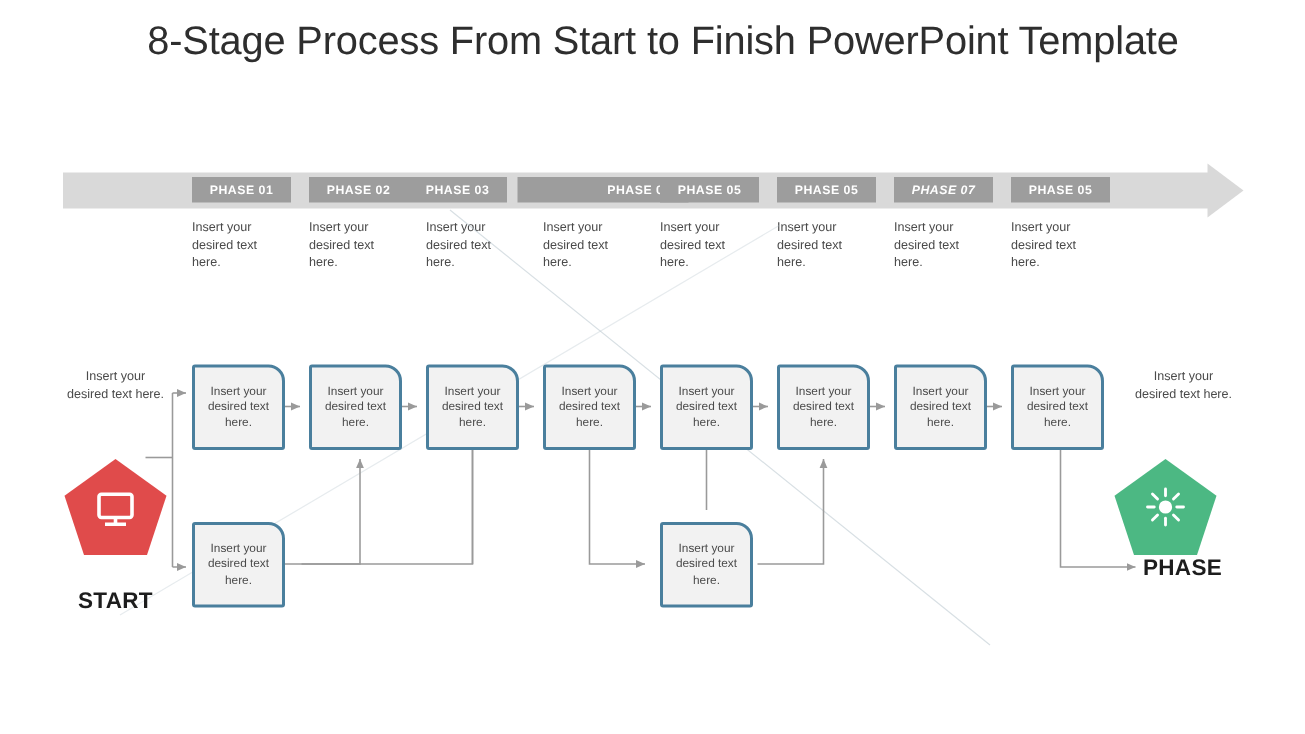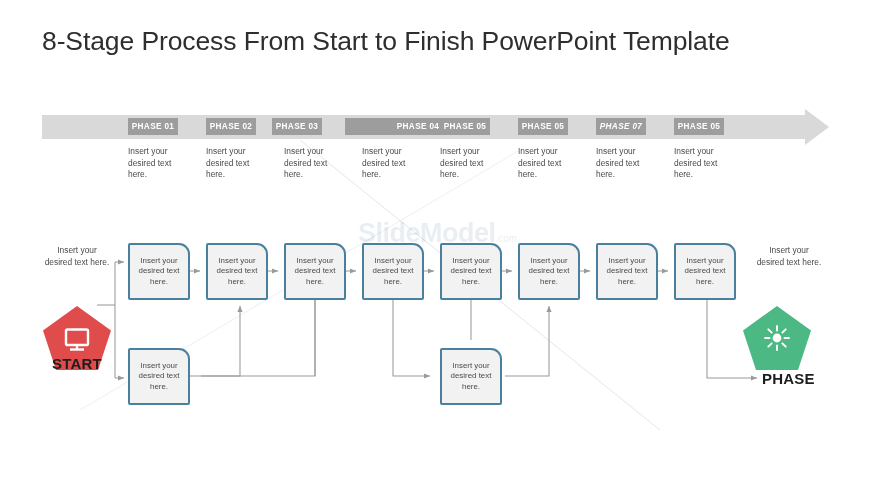--- a/index.html
+++ b/index.html
@@ -11,44 +11,45 @@
     position:relative;
     -webkit-font-smoothing:antialiased;
   }
   #slide{
     position:absolute;left:0;top:0;width:870px;height:489px;
     background:#ffffff;overflow:hidden;
   }
 
   
   #title{
-    position:absolute;left:42px;top:26px;width:800px;
+    position:absolute;left:42px;top:12px;width:800px;
     font-size:26.5px;
     font-weight:400;
     color:#2e2e2e;
     letter-spacing:-0.1px;
     white-space:nowrap;
+    text-align:center;
   }
 
   
   #banner-wrap{
     position:absolute;left:42px;top:115px;width:790px;height:24px;
   }
   #banner-body{
     position:absolute;left:0;top:0;width:764px;height:24px;
     background:#d9d9d9;
   }
   #banner-head{
     position:absolute;left:763px;top:-6px;width:0;height:0;
     border-top:18px solid transparent;
     border-bottom:18px solid transparent;
     border-left:24px solid #d9d9d9;
   }
   .phase-badge{
-    position:absolute;top:118px;height:17px;width:50px;
+    position:absolute;top:118px;height:17px;width:66px;
     background:#9d9d9d;
     color:#ffffff;
     font-size:8.2px;
     font-weight:bold;
     letter-spacing:0.35px;
     display:flex;align-items:center;justify-content:center;
   }
   .phase-note{
     position:absolute;top:146px;width:62px;
     font-size:8.4px;
@@ -131,21 +132,20 @@
   <div class="phase-note" style="left:362px;">Insert your desired text here.</div>
   <div class="phase-note" style="left:440px;">Insert your desired text here.</div>
   <div class="phase-note" style="left:518px;">Insert your desired text here.</div>
   <div class="phase-note" style="left:596px;">Insert your desired text here.</div>
   <div class="phase-note" style="left:674px;">Insert your desired text here.</div>
 
   <svg id="wm-diag">
     <line x1="300" y1="140" x2="660" y2="430" stroke="#b9c6ce" stroke-width="0.8" opacity="0.55"></line>
     <line x1="80" y1="410" x2="520" y2="150" stroke="#b9c6ce" stroke-width="0.8" opacity="0.35"></line>
   </svg>
-  <div id="wm"><span>SlideModel</span><small>.com</small></div>
 
   <svg id="wires">
     <defs>
       <marker id="ah" markerWidth="7" markerHeight="7" refX="6" refY="3" orient="auto" markerUnits="userSpaceOnUse">
         <path d="M0,0.4 L6,3 L0,5.6 z" fill="#9a9a9a"></path>
       </marker>
     </defs>
     <g stroke="#9a9a9a" stroke-width="1.05" fill="none">
 
       <path d="M97,305 L115,305"></path>
@@ -178,21 +178,21 @@
   <div class="penta" style="left:42px;top:305px;">
     <svg width="70" height="66" viewBox="0 0 70 66">
       <polygon points="35,1 69,25.5 56,65 14,65 1,25.5" fill="#e04b4b"></polygon>
       <g transform="translate(35,33)" fill="none" stroke="#ffffff" stroke-width="2.4">
         <rect x="-11" y="-8.5" width="22" height="15.5" rx="1.6"></rect>
         <line x1="0" y1="7" x2="0" y2="11.5"></line>
         <line x1="-7" y1="11.5" x2="7" y2="11.5"></line>
       </g>
     </svg>
   </div>
-  <div class="penta-label" style="left:52px;top:355px;">START</div>
+  <div class="penta-label" style="left:52px;top:392px;">START</div>
   <div class="side-note" style="left:44px;top:245px;">Insert your desired text here.</div>
 
   <div class="penta" style="left:742px;top:305px;">
     <svg width="70" height="66" viewBox="0 0 70 66">
       <polygon points="35,1 69,25.5 56,65 14,65 1,25.5" fill="#4cb883"></polygon>
       <g transform="translate(35,33)" fill="none" stroke="#ffffff" stroke-width="1.9" stroke-linecap="round">
         <circle cx="0" cy="0" r="4.4" fill="#ffffff" stroke="none"></circle>
         <line x1="0" y1="-7.5" x2="0" y2="-12"></line>
         <line x1="0" y1="7.5" x2="0" y2="12"></line>
         <line x1="-7.5" y1="0" x2="-12" y2="0"></line>

